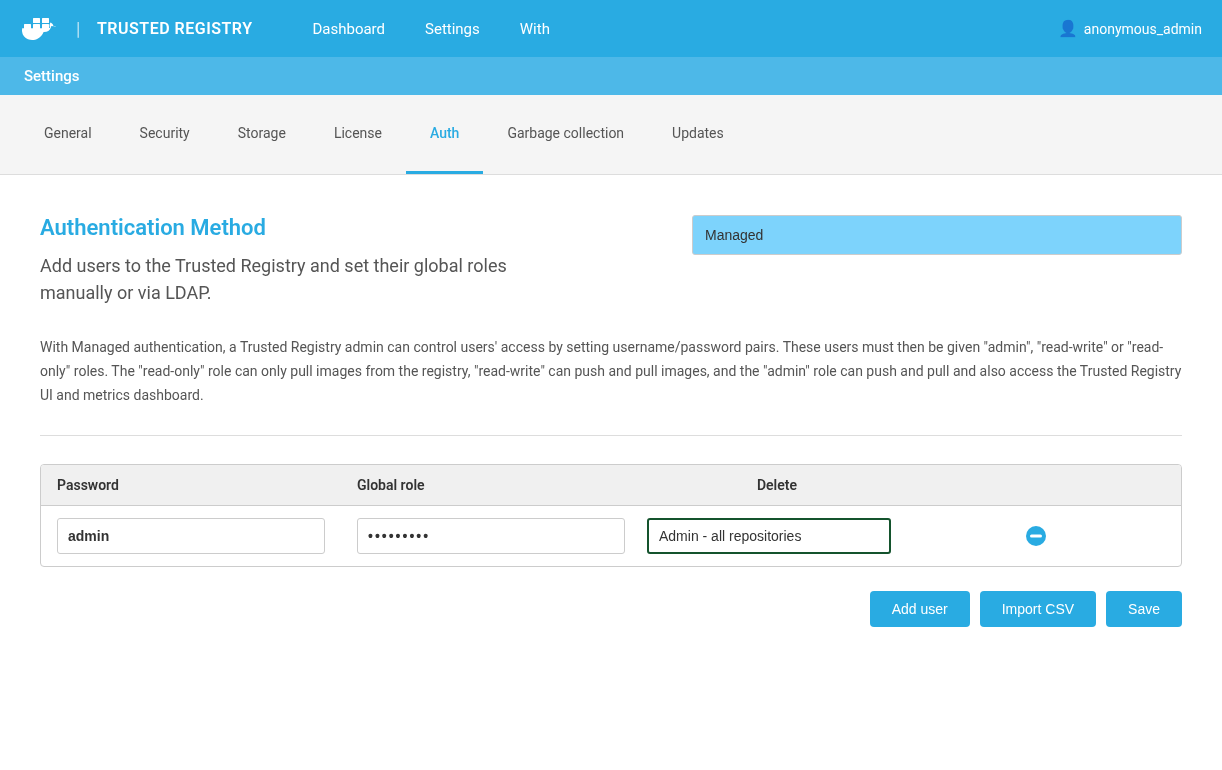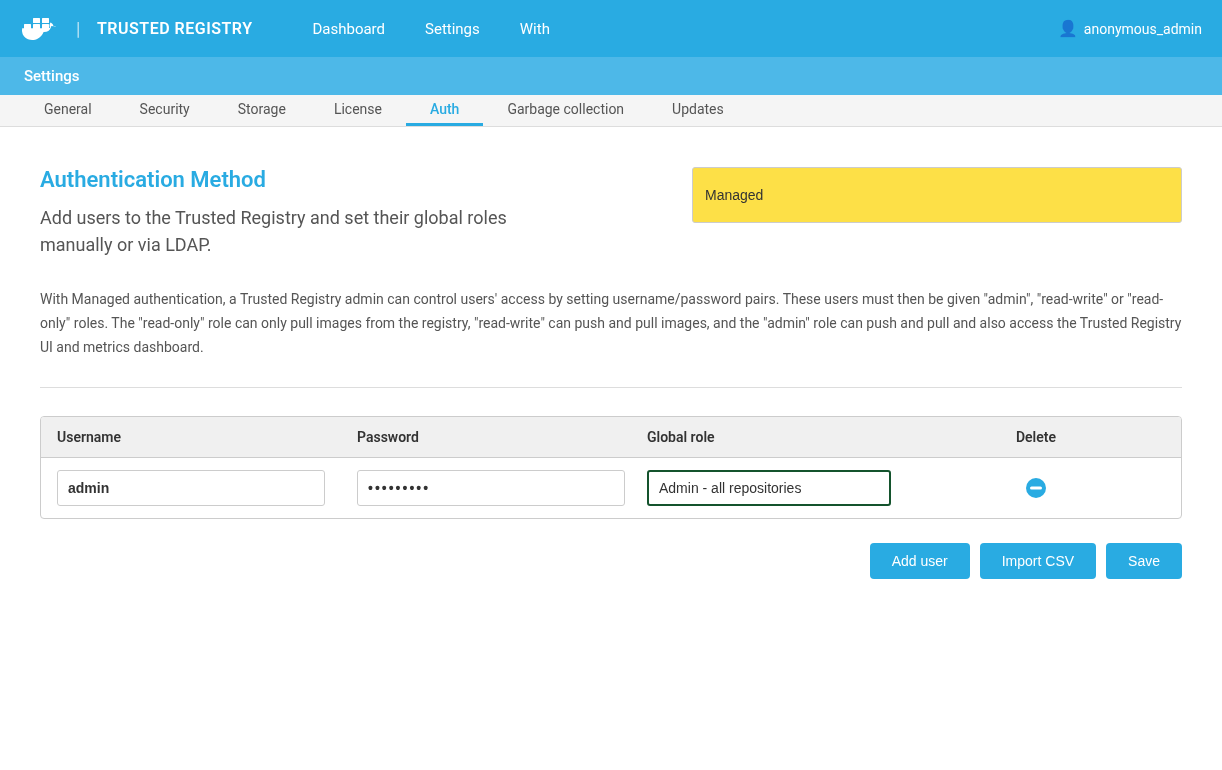--- a/index.html
+++ b/index.html
@@ -64,21 +64,21 @@
 
     
     .tabs-bar {
       background: #f5f5f5;
       border-bottom: 1px solid #ddd;
       display: flex;
       align-items: stretch;
       padding: 0 20px;
     }
     .tab-item {
-      padding: 6px 24px;
+      padding: 30px 24px;
       font-size: 14px;
       color: #555;
       cursor: pointer;
       border-bottom: 3px solid transparent;
       text-decoration: none;
       display: flex;
       align-items: center;
     }
     .tab-item.active {
       color: #29abe2;
@@ -116,27 +116,27 @@
     .auth-method-left {
       flex: 1;
     }
 
     .auth-method-right {
       flex: 0 0 490px;
     }
 
     .auth-select {
       width: 490px;
-      height: 56px;
+      height: 40px;
       border: 1px solid #ccc;
       border-radius: 3px;
       padding: 0 12px;
       font-size: 14px;
       color: #333;
-      background: #fde047;
+      background: #7dd3fc;
       appearance: none;
       -webkit-appearance: none;
       background-image: none;
     }
 
     .auth-info-text {
       color: #555;
       font-size: 14px;
       line-height: 1.7;
       margin-bottom: 28px;
@@ -324,21 +324,20 @@
       </div>
     </div>
   </div>
 
   <p class="auth-info-text">With Managed authentication, a Trusted Registry admin can control users' access by setting username/password pairs. These users must then be given "admin", "read-write" or "read-only" roles. The "read-only" role can only pull images from the registry, "read-write" can push and pull images, and the "admin" role can push and pull and also access the Trusted Registry UI and metrics dashboard.</p>
 
   <hr class="divider">
 
   <div class="users-table">
     <div class="table-header">
-      <div>Username</div>
       <div>Password</div>
       <div>Global role</div>
       <div style="text-align:center;">Delete</div>
     </div>
     <div class="table-row">
       <div class="table-cell">
         <input type="text" class="field-input" value="admin" style="">
       </div>
       <div class="table-cell">
         <input type="password" class="field-input password-input" value="password1" style="">

